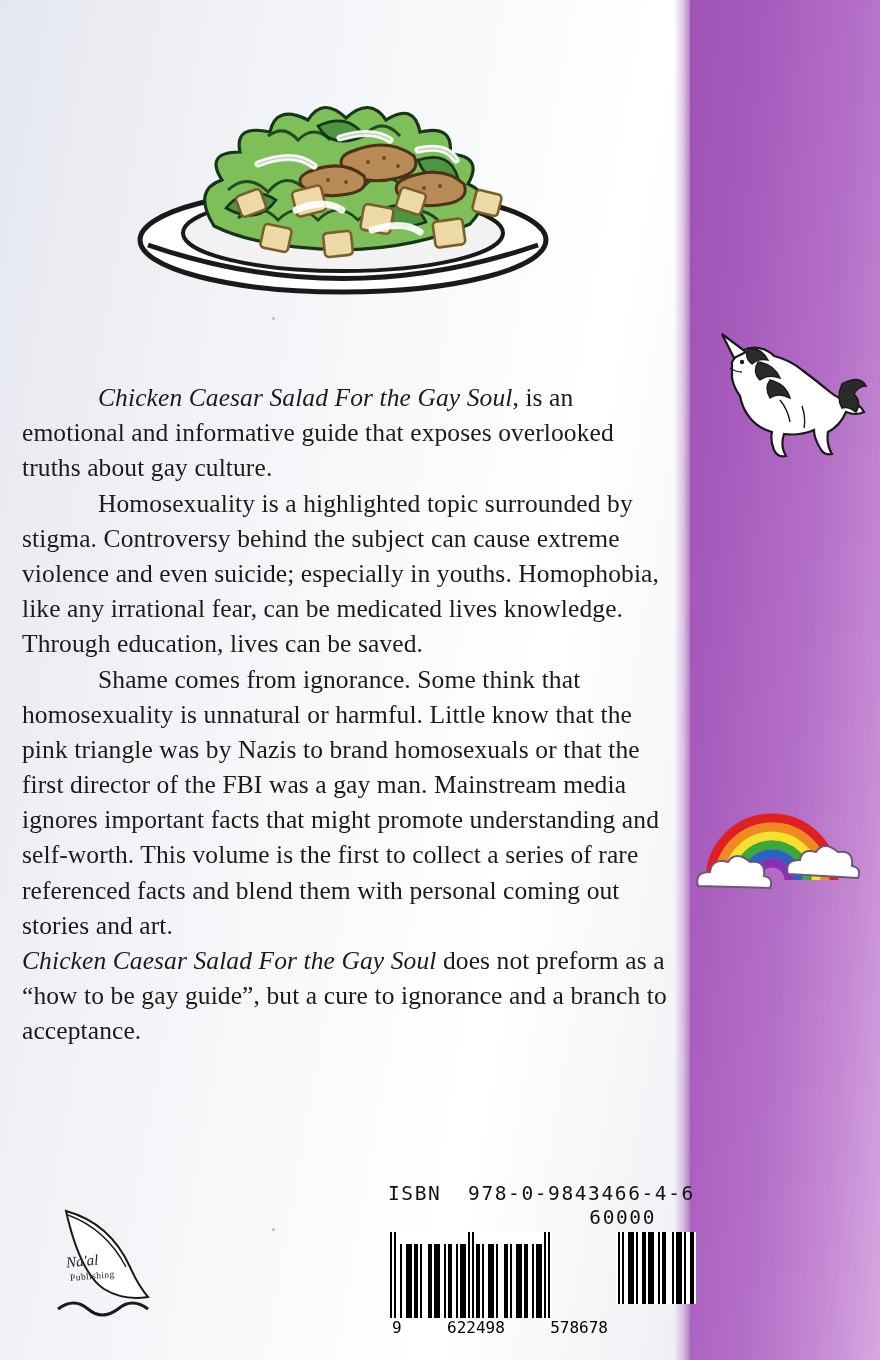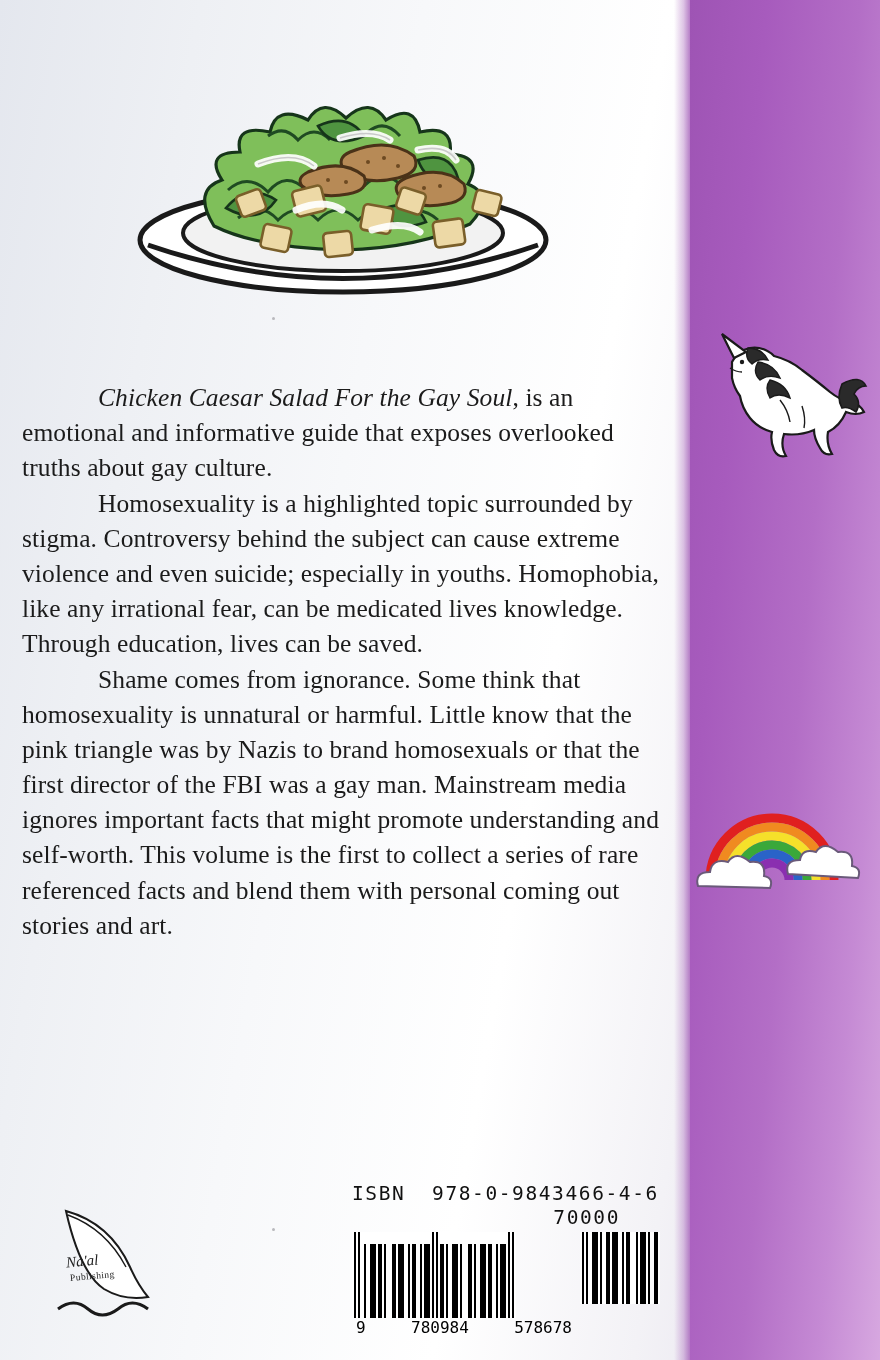--- a/index.html
+++ b/index.html
@@ -77,21 +77,21 @@
   #pub-sub {
     position: absolute;
     left: 18px; top: 66px;
     font-size: 9.5px;
     letter-spacing: 0.4px;
     transform: rotate(-5deg);
   }
   
   #barcode-block {
     position: absolute;
-    left: 352px; top: 1182px;
+    left: 388px; top: 1182px;
     width: 320px; height: 162px;
   }
   #isbn-text {
     font-family: "DejaVu Sans Mono", monospace;
     font-size: 19.5px;
     letter-spacing: 1.6px;
     color: #111;
     white-space: nowrap;
   }
   #ean5-text {
@@ -257,37 +257,38 @@
         <path d="M6 124 q-4 -14 12 -14 q2 -14 18 -10 q8 -12 22 0 q16 -2 14 14 q10 2 6 12 Z"></path>
         <path d="M96 112 q-4 -14 12 -14 q2 -12 16 -8 q8 -12 22 0 q16 -2 14 14 q10 2 6 12 Z"></path>
       </g>
     </svg>
   </div>
 
   <div id="blurb">
     <p><i>Chicken Caesar Salad For the Gay Soul</i><span>, is an emotional  and informative guide that exposes overlooked truths about gay culture.</span></p>
     <p><span>Homosexuality is a highlighted topic surrounded by stigma. Controversy behind the subject can cause extreme violence and even suicide; especially in youths. Homophobia, like any irrational fear, can be medicated lives knowledge. Through education, lives can be saved.</span></p>
     <p><span>Shame comes from ignorance. Some think that homosexuality is unnatural or harmful. Little know that the pink triangle was by Nazis to brand homosexuals or that the first director of the FBI was a gay man. Mainstream media ignores important facts that might promote understanding and self-worth. This volume is the first to collect a series of rare referenced facts and blend them with personal coming out stories and art. </span></p>
+    <p class="noindent"><i>Chicken Caesar Salad For the Gay Soul</i><span> does not preform as a “how to be gay guide”, but a cure to ignorance and a branch to acceptance.</span></p>
   </div>
 
   <div id="publisher">
     <svg viewBox="0 0 120 115" width="120" height="115" aria-hidden="true">
       <path d="M14 6 Q58 18 78 62 Q86 80 96 92 Q72 96 52 84 Q28 68 14 6 Z" fill="#ffffff" stroke="#1a1a1a" stroke-width="2"></path>
       <path d="M16 10 Q54 24 74 62" fill="none" stroke="#1a1a1a" stroke-width="1.4"></path>
       <path d="M6 104 q16 -12 30 0 q14 12 30 0 q14 -12 30 0" fill="none" stroke="#1a1a1a" stroke-width="3"></path>
     </svg>
     <div id="pub-name">Na'al</div>
     <div id="pub-sub">Publishing</div>
   </div>
 
   <div id="barcode-block">
     <div id="isbn-text">
       <span>ISBN</span>&nbsp;&nbsp;<span>978-0-9843466-4-6</span>
     </div>
-    <div id="ean5-text">70000</div>
+    <div id="ean5-text">60000</div>
 
     <div class="bars" id="barcode-main">
       <span style="width:2px;height:86px"></span>
         <span style="width:2px;height:86px;background:#fff"></span>
       <span style="width:2px;height:86px"></span>
         <span style="width:4px;height:86px;background:#fff"></span>
       <span style="width:2px;height:74px"></span>
         <span style="width:4px;height:74px;background:#fff"></span>
       <span style="width:6px;height:74px"></span>
         <span style="width:2px;height:74px;background:#fff"></span>
@@ -357,18 +358,18 @@
         <span style="width:2px;height:72px;background:#fff"></span>
       <span style="width:6px;height:72px"></span>
         <span style="width:2px;height:72px;background:#fff"></span>
       <span style="width:2px;height:72px"></span>
         <span style="width:4px;height:72px;background:#fff"></span>
       <span style="width:4px;height:72px"></span>
     </div>
 
     <div id="barcode-digits">
       <span>9</span>
-      <span>780984</span>
+      <span>622498</span>
       <span>578678</span>
     </div>
   </div>
 
 </div>
 
 </body></html>

